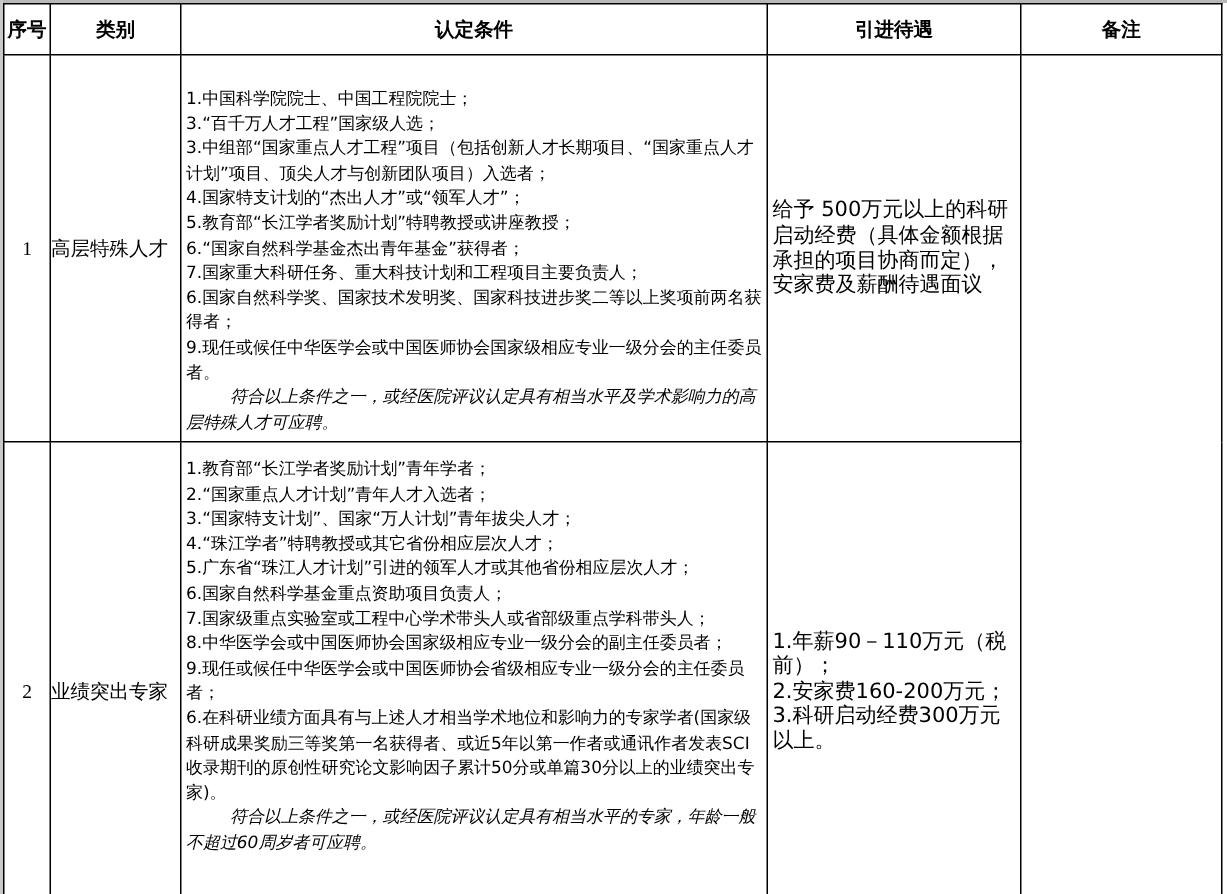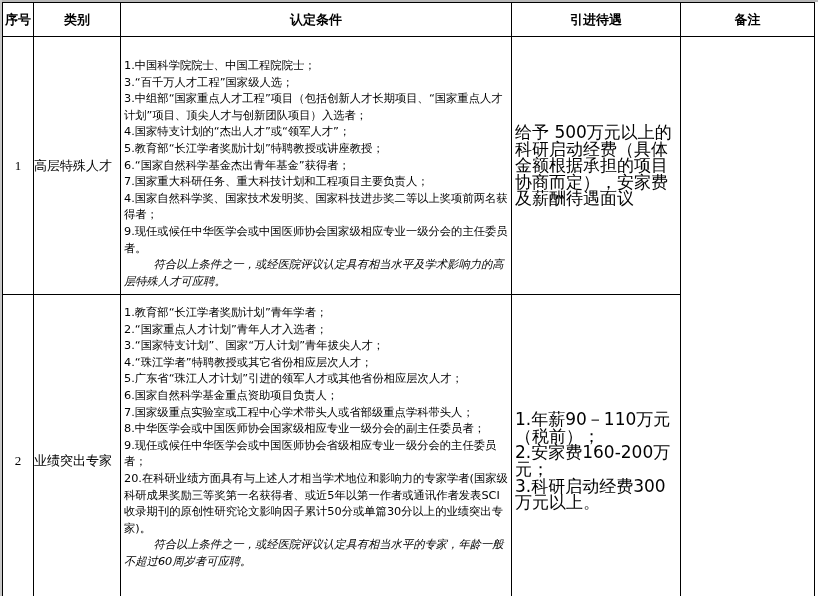--- a/index.html
+++ b/index.html
@@ -9,21 +9,21 @@
   .leftline { position:absolute; left:0; top:0; width:2px; height:596px; background:#c8c8c8; }
   table { position:absolute; left:2px; top:2px; border-collapse:collapse; table-layout:fixed; }
   td, th { border:1.5px solid #000; padding:0; vertical-align:middle; }
   th { height:33px; font-size:13px; font-weight:bold; text-align:center; }
   .c1 { width:31px; } .c2 { width:87px; } .c3 { width:391px; } .c4 { width:169px; } .c5 { width:134px; }
   .num { text-align:center; font-family:"Liberation Serif", serif; font-size:13px; }
   .cat { text-align:left; font-size:13px; }
   .cond { font-size:11.3px; line-height:16.6px; padding:2px 3px 2px 3px; vertical-align:top; }
   .cond div { white-space:normal; }
   .cond .indent { text-indent:2.6em;font-style:italic; }
-  .treat { font-size:17px; line-height:16.6px; padding:0 3px;margin-top:44px; }
+  .treat { font-size:14px; line-height:16.6px; padding:0 3px;margin-top:44px; }
   .r1 td { height:234px; }
   .r2 td { height:320px; }
   .r1 .cond { padding-top:21px; }
   .r2 .cond { padding-top:10px; }
 </style>
 </head>
 <body>
 
 <div class="sheet">
   <div class="topline"></div>
@@ -50,21 +50,21 @@
         <td class="num">1</td>
         <td class="cat">高层特殊人才</td>
         <td class="cond">
           <div>1.中国科学院院士、中国工程院院士；</div>
           <div>3.“百千万人才工程”国家级人选；</div>
           <div>3.中组部“国家重点人才工程”项目（包括创新人才长期项目、“国家重点人才计划”项目、顶尖人才与创新团队项目）入选者；</div>
           <div>4.国家特支计划的“杰出人才”或“领军人才”；</div>
           <div>5.教育部“长江学者奖励计划”特聘教授或讲座教授；</div>
           <div>6.“国家自然科学基金杰出青年基金”获得者；</div>
           <div>7.国家重大科研任务、重大科技计划和工程项目主要负责人；</div>
-          <div>4.国家自然科学奖、国家技术发明奖、国家科技进步奖二等以上奖项前两名获得者；</div>
+          <div>6.国家自然科学奖、国家技术发明奖、国家科技进步奖二等以上奖项前两名获得者；</div>
           <div>9.现任或候任中华医学会或中国医师协会国家级相应专业一级分会的主任委员者。</div>
           <div class="indent">符合以上条件之一，或经医院评议认定具有相当水平及学术影响力的高层特殊人才可应聘。</div>
         </td>
         <td class="treat">
           <div>给予 500万元以上的科研启动经费（具体金额根据承担的项目协商而定），安家费及薪酬待遇面议</div>
         </td>
         <td rowspan="2"></td>
       </tr>
       <tr class="r2">
         <td class="num">2</td>
@@ -72,21 +72,21 @@
         <td class="cond">
           <div>1.教育部“长江学者奖励计划”青年学者；</div>
           <div>2.“国家重点人才计划”青年人才入选者；</div>
           <div>3.“国家特支计划”、国家“万人计划”青年拔尖人才；</div>
           <div>4.“珠江学者”特聘教授或其它省份相应层次人才；</div>
           <div>5.广东省“珠江人才计划”引进的领军人才或其他省份相应层次人才；</div>
           <div>6.国家自然科学基金重点资助项目负责人；</div>
           <div>7.国家级重点实验室或工程中心学术带头人或省部级重点学科带头人；</div>
           <div>8.中华医学会或中国医师协会国家级相应专业一级分会的副主任委员者；</div>
           <div>9.现任或候任中华医学会或中国医师协会省级相应专业一级分会的主任委员者；</div>
-          <div>20.在科研业绩方面具有与上述人才相当学术地位和影响力的专家学者(国家级科研成果奖励三等奖第一名获得者、或近5年以第一作者或通讯作者发表SCI收录期刊的原创性研究论文影响因子累计50分或单篇30分以上的业绩突出专家)。</div>
+          <div>6.在科研业绩方面具有与上述人才相当学术地位和影响力的专家学者(国家级科研成果奖励三等奖第一名获得者、或近5年以第一作者或通讯作者发表SCI收录期刊的原创性研究论文影响因子累计50分或单篇30分以上的业绩突出专家)。</div>
           <div class="indent">符合以上条件之一，或经医院评议认定具有相当水平的专家，年龄一般不超过60周岁者可应聘。</div>
         </td>
         <td class="treat">
           <div>1.年薪90－110万元（税前）；</div>
           <div>2.安家费160-200万元；</div>
           <div>3.科研启动经费300万元以上。</div>
         </td>
       </tr>
     </tbody>
   </table>

